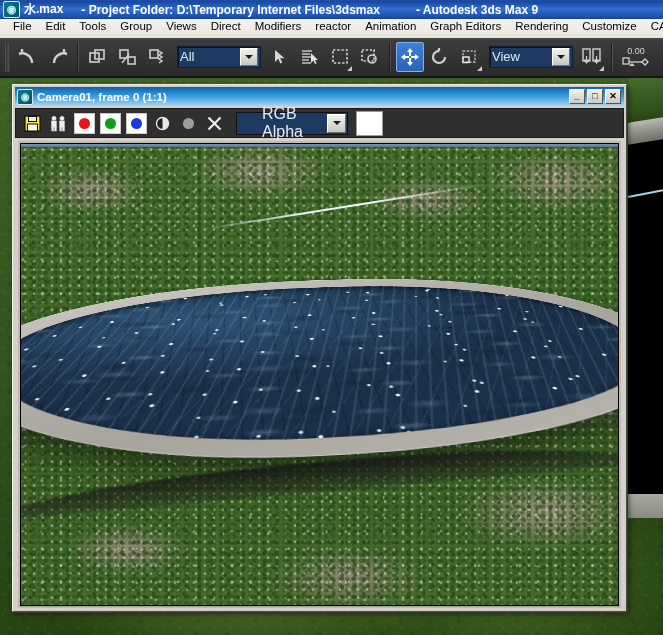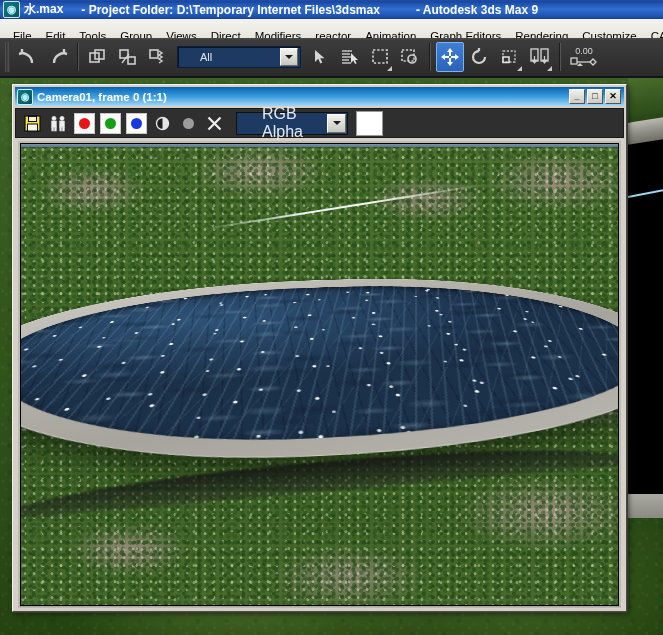--- a/index.html
+++ b/index.html
@@ -66,21 +66,21 @@
     color:#b9f0f7;font-size:11px;line-height:1;font-weight:bold;
   }
   #titlebar .t{margin-right:0;}
   #titlebar .sep{padding:0 18px;}
 
   
   #menubar{
     position:absolute;left:0;top:19px;width:663px;height:35px;
     background:linear-gradient(180deg,#f4f3ee,#e6e4dc 60%,#d9d7cf);
     border-bottom:1px solid #9b9b93;
-    display:flex;align-items:center;color:#000;font-size:11.5px;
+    display:flex;align-items:flex-start;color:#000;font-size:11.5px;
     padding-left:6px;box-sizing:border-box;white-space:nowrap;
   }
   #menubar .mi{padding:1px 7px;cursor:default;}
 
   
   #toolbar{
     position:absolute;left:0;top:38px;width:663px;height:40px;
     background:linear-gradient(180deg,#4a4a4a 0%,#3c3c3c 6%,#333333 55%,#2b2b2b 100%);
     border-bottom:2px solid #151515;
     display:flex;align-items:center;box-sizing:border-box;padding-left:2px;
@@ -103,21 +103,21 @@
     position:absolute;right:1px;bottom:0px;width:0;height:0;
     border-left:5px solid transparent;border-bottom:5px solid #c9c9c9;
   }
   .combo{
     flex:0 0 auto;height:20px;margin:0 4px;
     display:flex;align-items:center;
     background:#1d3a63;border:1px solid #0e1e36;
     box-shadow:inset 1px 1px 0 #0a1628;
   }
   .combo .txt{
-    color:#dfe8f5;font-size:11px;padding:0 22px;min-width:58px;
+    color:#dfe8f5;font-size:13px;padding:0 2px;min-width:58px;
     line-height:18px;white-space:nowrap;overflow:hidden;
   }
   .combo .arw{
     width:16px;height:16px;margin:1px 2px 1px 0;flex:0 0 auto;
     background:linear-gradient(180deg,#f2f2ee,#c7c7c0);
     border:1px solid #fff;border-right-color:#6a6a63;border-bottom-color:#6a6a63;
     display:flex;align-items:center;justify-content:center;
   }
   .combo .arw i{
     display:block;width:0;height:0;
@@ -431,20 +431,26 @@
     </svg>
   </div>
   <div class="tbtn">
     <svg width="20" height="18" viewBox="0 0 20 18">
       <rect x="3" y="3" width="12" height="11" fill="none" stroke="#bfbfbf" stroke-width="1.4" stroke-dasharray="2.2 1.6"></rect>
       <rect x="3" y="9" width="6" height="5.5" fill="none" stroke="#e2e2e2" stroke-width="1.5"></rect>
     </svg>
     <div class="corner"></div>
   </div>
 
+  <div class="combo">
+    <div class="txt">View</div>
+    <div class="arw">
+        <i></i>
+      </div>
+  </div>
 
   <div class="tbtn">
     <svg width="24" height="20" viewBox="0 0 24 20">
       <rect x="3" y="2" width="7" height="12" fill="none" stroke="#cfcfcf" stroke-width="1.4"></rect>
       <rect x="13" y="2" width="7" height="12" fill="none" stroke="#cfcfcf" stroke-width="1.4"></rect>
       <path d="M6.5 9 l0 5 M6.5 16 l-2.2 -3 l4.4 0 Z" fill="#cfcfcf" stroke="#cfcfcf" stroke-width="1.2"></path>
       <path d="M16.5 9 l0 5 M16.5 16 l-2.2 -3 l4.4 0 Z" fill="#cfcfcf" stroke="#cfcfcf" stroke-width="1.2"></path>
     </svg>
     <div class="corner"></div>
   </div>

